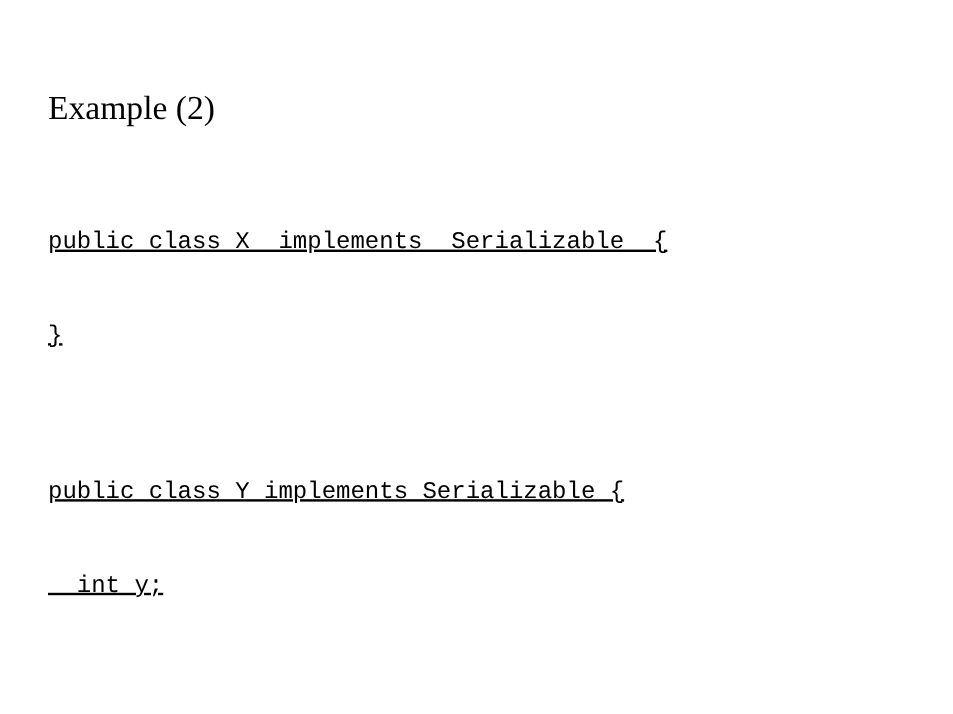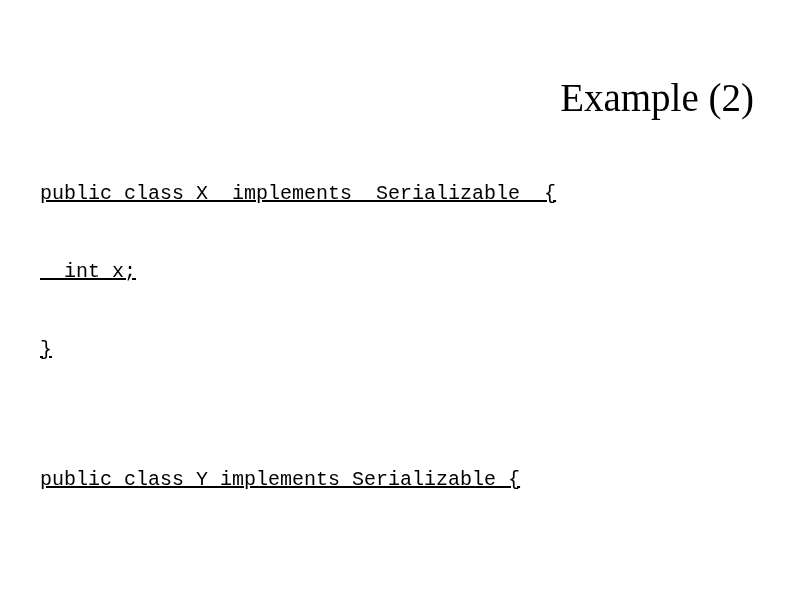--- a/index.html
+++ b/index.html
@@ -9,48 +9,48 @@
       height: 595px;
       background: #fff;
       font-family: "Times New Roman", Times, serif;
       color: #000;
     }
     .slide {
       box-sizing: border-box;
       padding: 20px 40px;
     }
     .title {
-      text-align: right;
-      font-size: 39px;
+      text-align: left;
+      font-size: 28px;
       font-weight: normal;
       margin-top: 55px;
-      margin-bottom: 9px;
+      margin-bottom: 31px;
     }
     .code {
       font-family: "Courier New", Courier, monospace;
       font-size: 20px;
       white-space: pre;
       line-height: 1.3;
     }
     .code div {
       white-space: pre;
       text-decoration: underline;
     }
   </style>
 </head>
 <body>
 
 <div class="slide">
   <div class="title">Example (2)</div>
   <div class="code">
     <div>public class X  implements  Serializable  {</div>
-    <div>  int x;</div>
     <div>}</div>
     <div></div>
     <div>public class Y implements Serializable {</div>
+    <div>  int y;</div>
     
     
     <div></div>
     
     
     <div></div>
     
     
     <div></div>
     

